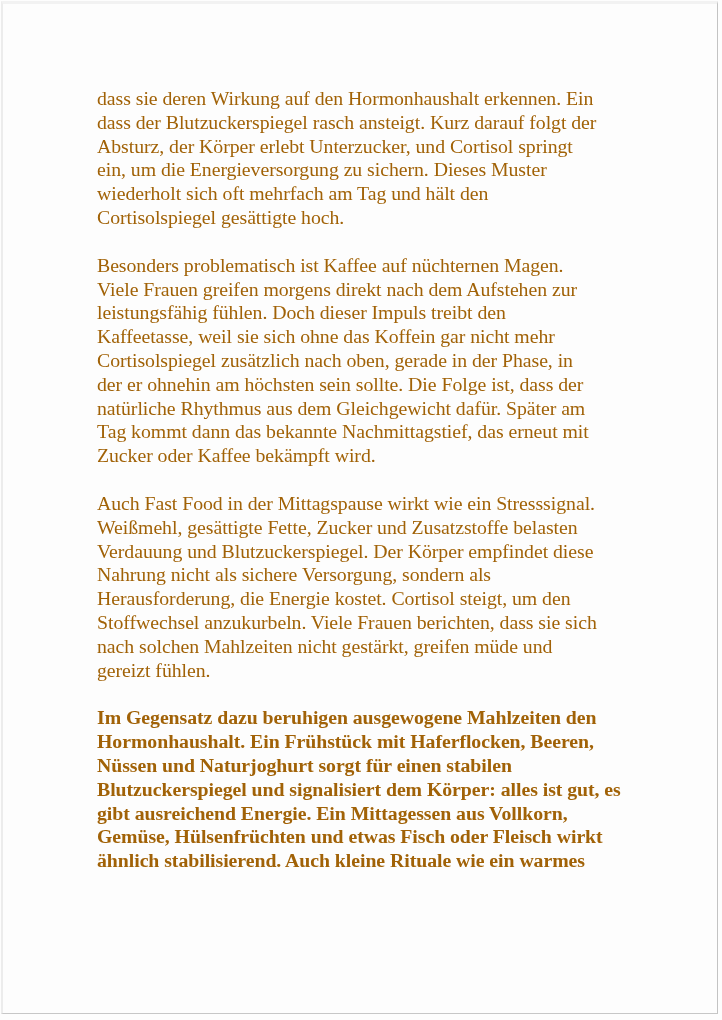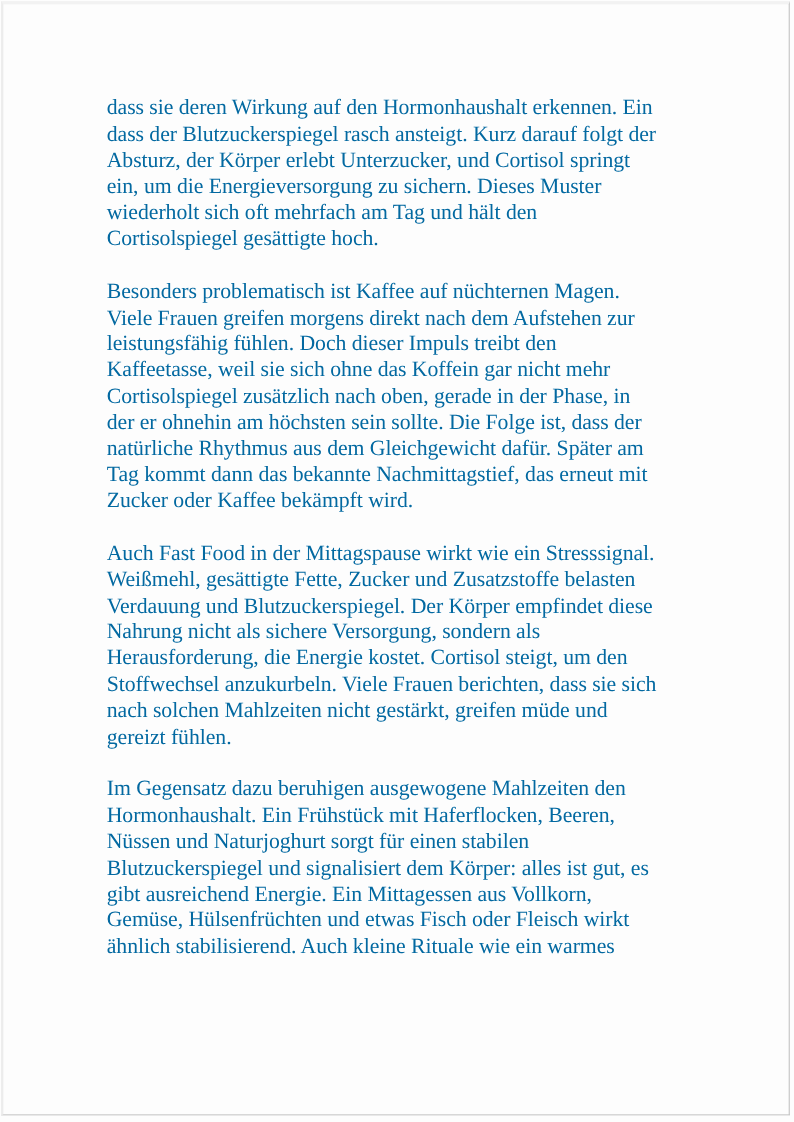--- a/index.html
+++ b/index.html
@@ -28,27 +28,28 @@
     border-left: 2px solid #ececec;
     border-right: 1px solid #c3c3c3;
     border-bottom: 1px solid #c7c7c7;
     pointer-events: none;
   }
   .text-block {
     position: absolute;
     left: 97px;
     top: 87px;
     width: 545px;
-    color: #0369a1;
+    color: #a16207;
   }
   .paragraph {
     margin: 0 0 24px 0;
   }
   .paragraph:last-child {
     margin-bottom: 12px;
+    font-weight: bold;
   }
   .text-line {
     font-size: 19.8px;
     line-height: 23.8px;
     white-space: nowrap;
     letter-spacing: -0.05px;
   }
 </style>
 </head>
 <body>

